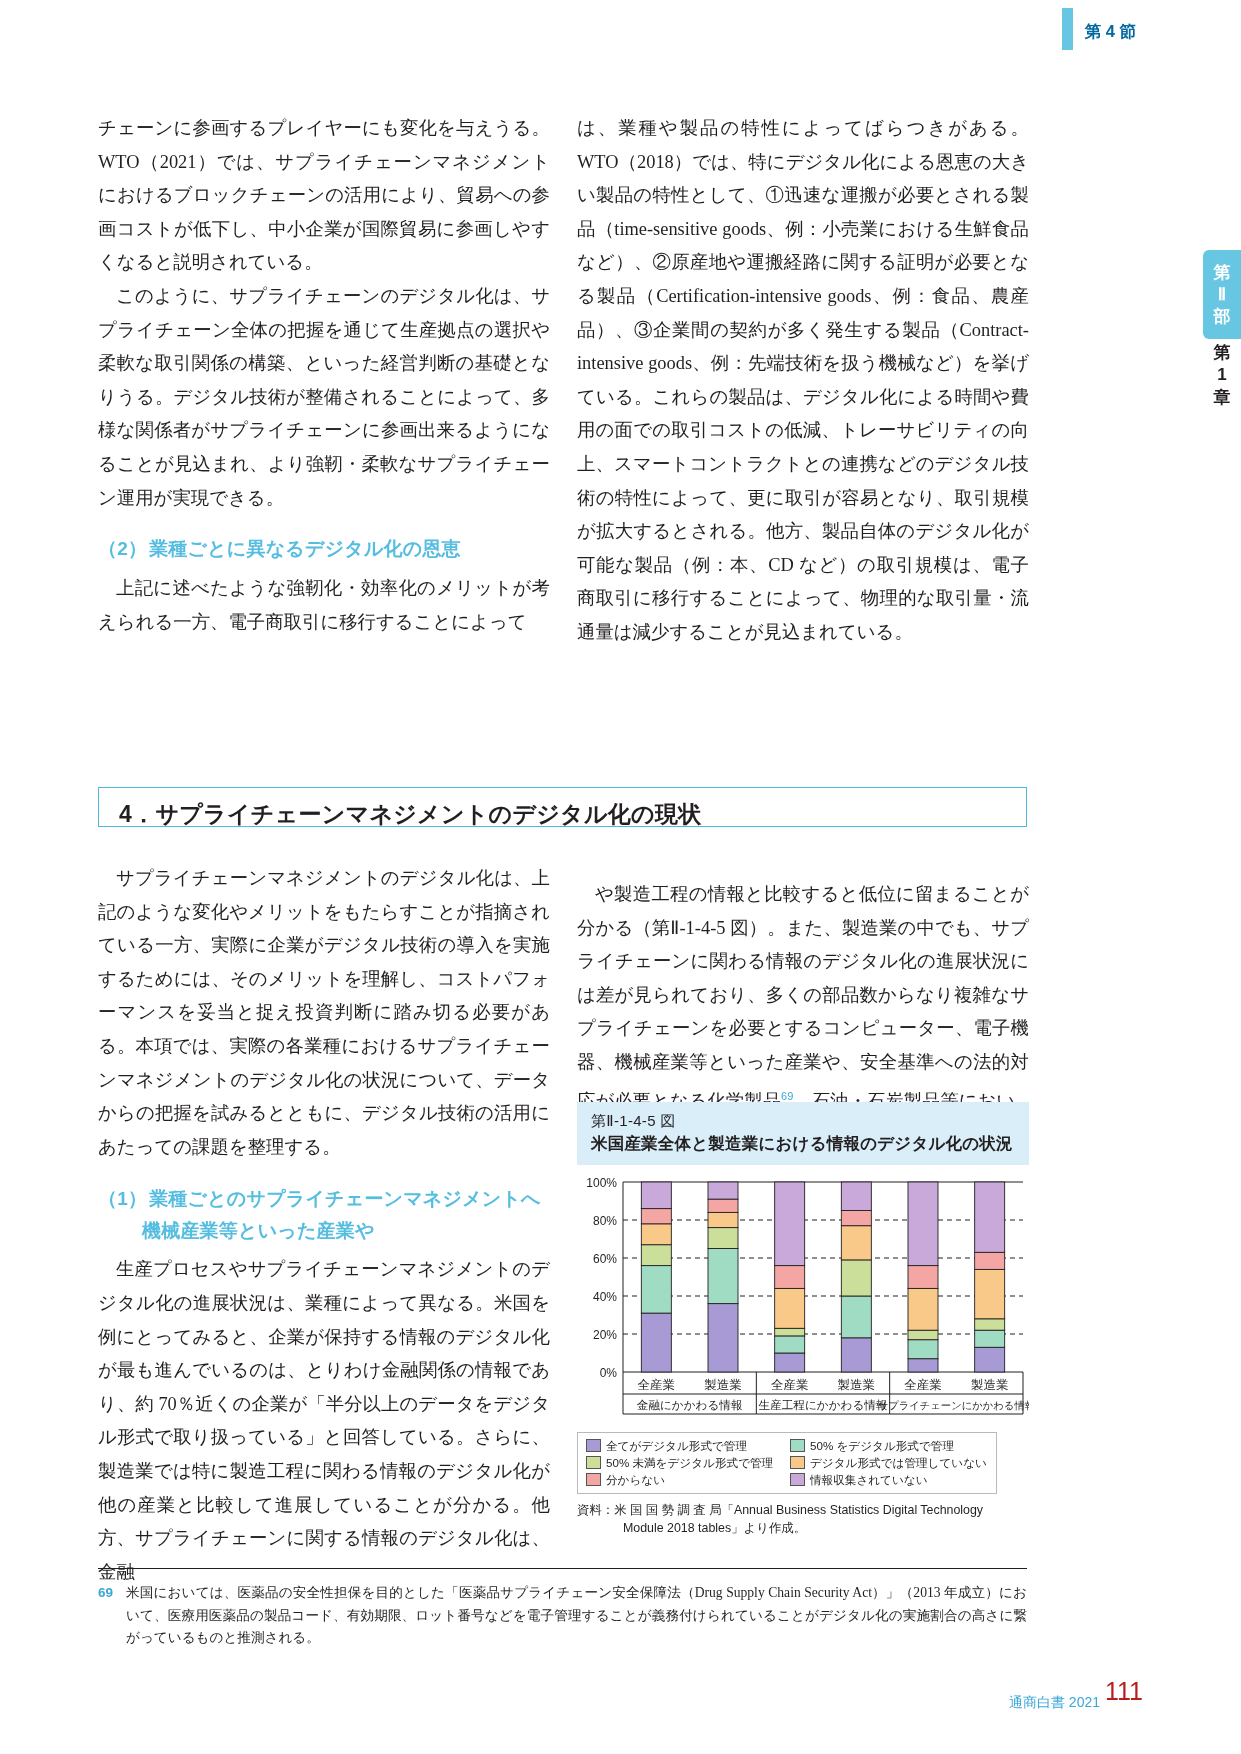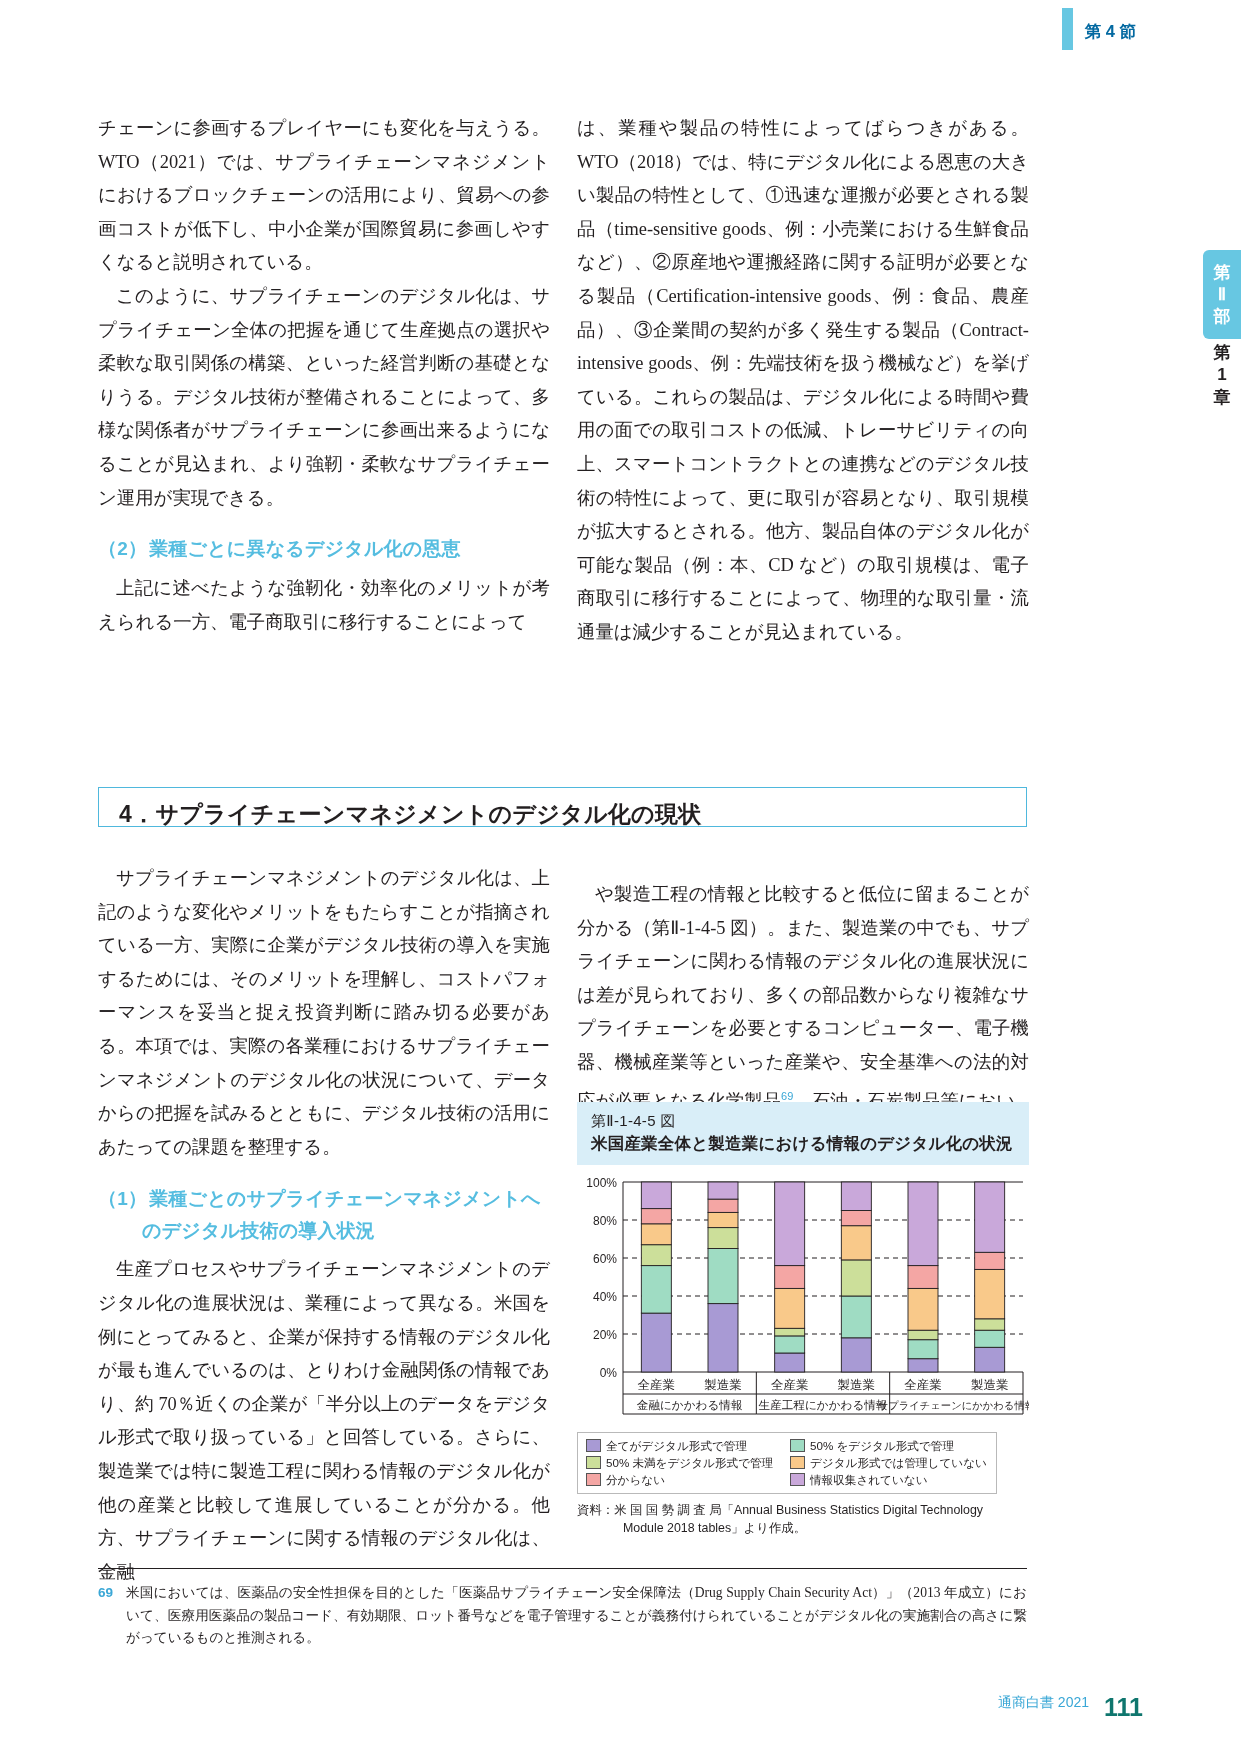--- a/index.html
+++ b/index.html
@@ -148,23 +148,23 @@
 
   
   .pg-foot{
     position:absolute; right:98px; bottom:42px;
     font-family:"Liberation Sans", sans-serif;
     color:#3aa7d6;
     font-size:14px;
     white-space:nowrap;
   }
   .pg-num{
-    position:absolute; right:98px; bottom:32px;
-    font-family:"Liberation Sans", sans-serif;
-    font-weight:bold; font-size:25px; color:#0f766e;
+    position:absolute; right:98px; bottom:48px;
+    font-family:"Liberation Sans", sans-serif;
+    font-weight:normal; font-size:25px; color:#b91c1c;
   }
 </style>
 </head>
 <body>
 
 <div class="page-header">
   <div class="hdr-bar"></div>
   <div class="hdr-sec">第 4 節</div>
 </div>
 
@@ -193,21 +193,21 @@
 </div>
 
 <div class="sec-box">
   <span>4．サプライチェーンマネジメントのデジタル化の現状</span>
 </div>
 
 <div class="col left" style="top:862px;">
   <p>サプライチェーンマネジメントのデジタル化は、上記のような変化やメリットをもたらすことが指摘されている一方、実際に企業がデジタル技術の導入を実施するためには、そのメリットを理解し、コストパフォーマンスを妥当と捉え投資判断に踏み切る必要がある。本項では、実際の各業種におけるサプライチェーンマネジメントのデジタル化の状況について、データからの把握を試みるとともに、デジタル技術の活用にあたっての課題を整理する。</p>
   <div class="subhead" style="margin-top:19px;">
     <span class="num">（1）</span><span>業種ごとのサプライチェーンマネジメントへ</span>
-    <span class="ind2">のデジタル技術の導入状況</span>
+    <span class="ind2">機械産業等といった産業や</span>
   </div>
   <p style="margin-top:6px;">生産プロセスやサプライチェーンマネジメントのデジタル化の進展状況は、業種によって異なる。米国を例にとってみると、企業が保持する情報のデジタル化が最も進んでいるのは、とりわけ金融関係の情報であり、約 70％近くの企業が「半分以上のデータをデジタル形式で取り扱っている」と回答している。さらに、製造業では特に製造工程に関わる情報のデジタル化が他の産業と比較して進展していることが分かる。他方、サプライチェーンに関する情報のデジタル化は、金融</p>
 </div>
 
 <div class="col right" style="top:862px; width:452px;margin-top:16px;">
   <p><span>や製造工程の情報と比較すると低位に留まることが分かる（第Ⅱ-1-4-5 図）。また、製造業の中でも、サプライチェーンに関わる情報のデジタル化の進展状況には差が見られており、多くの部品数からなり複雑なサプライチェーンを必要とするコンピューター、電子機器、機械産業等といった産業や、安全基準への法的対応が必要となる化学製品</span><sup style="color:#3aa7d6;font-family:'Liberation Sans',sans-serif;font-size:11px;">69</sup><span>、石油・石炭製品等におい</span></p>
 </div>
 
 <div class="fig">
 
@@ -321,14 +321,14 @@
     <span class="l2">Module 2018 tables」より作成。</span>
   </div>
 </div>
 
 <div class="fn-rule"></div>
 <div class="footnote">
   <span class="mark">69</span>
   <span class="body">米国においては、医薬品の安全性担保を目的とした「医薬品サプライチェーン安全保障法（Drug Supply Chain Security Act）」（2013 年成立）において、医療用医薬品の製品コード、有効期限、ロット番号などを電子管理することが義務付けられていることがデジタル化の実施割合の高さに繋がっているものと推測される。</span>
 </div>
 
-<div class="pg-foot" style="right:152px;">通商白書 2021</div>
+<div class="pg-foot" style="right:141px;">通商白書 2021</div>
 <div class="pg-num">111</div>
 
 </body></html>

